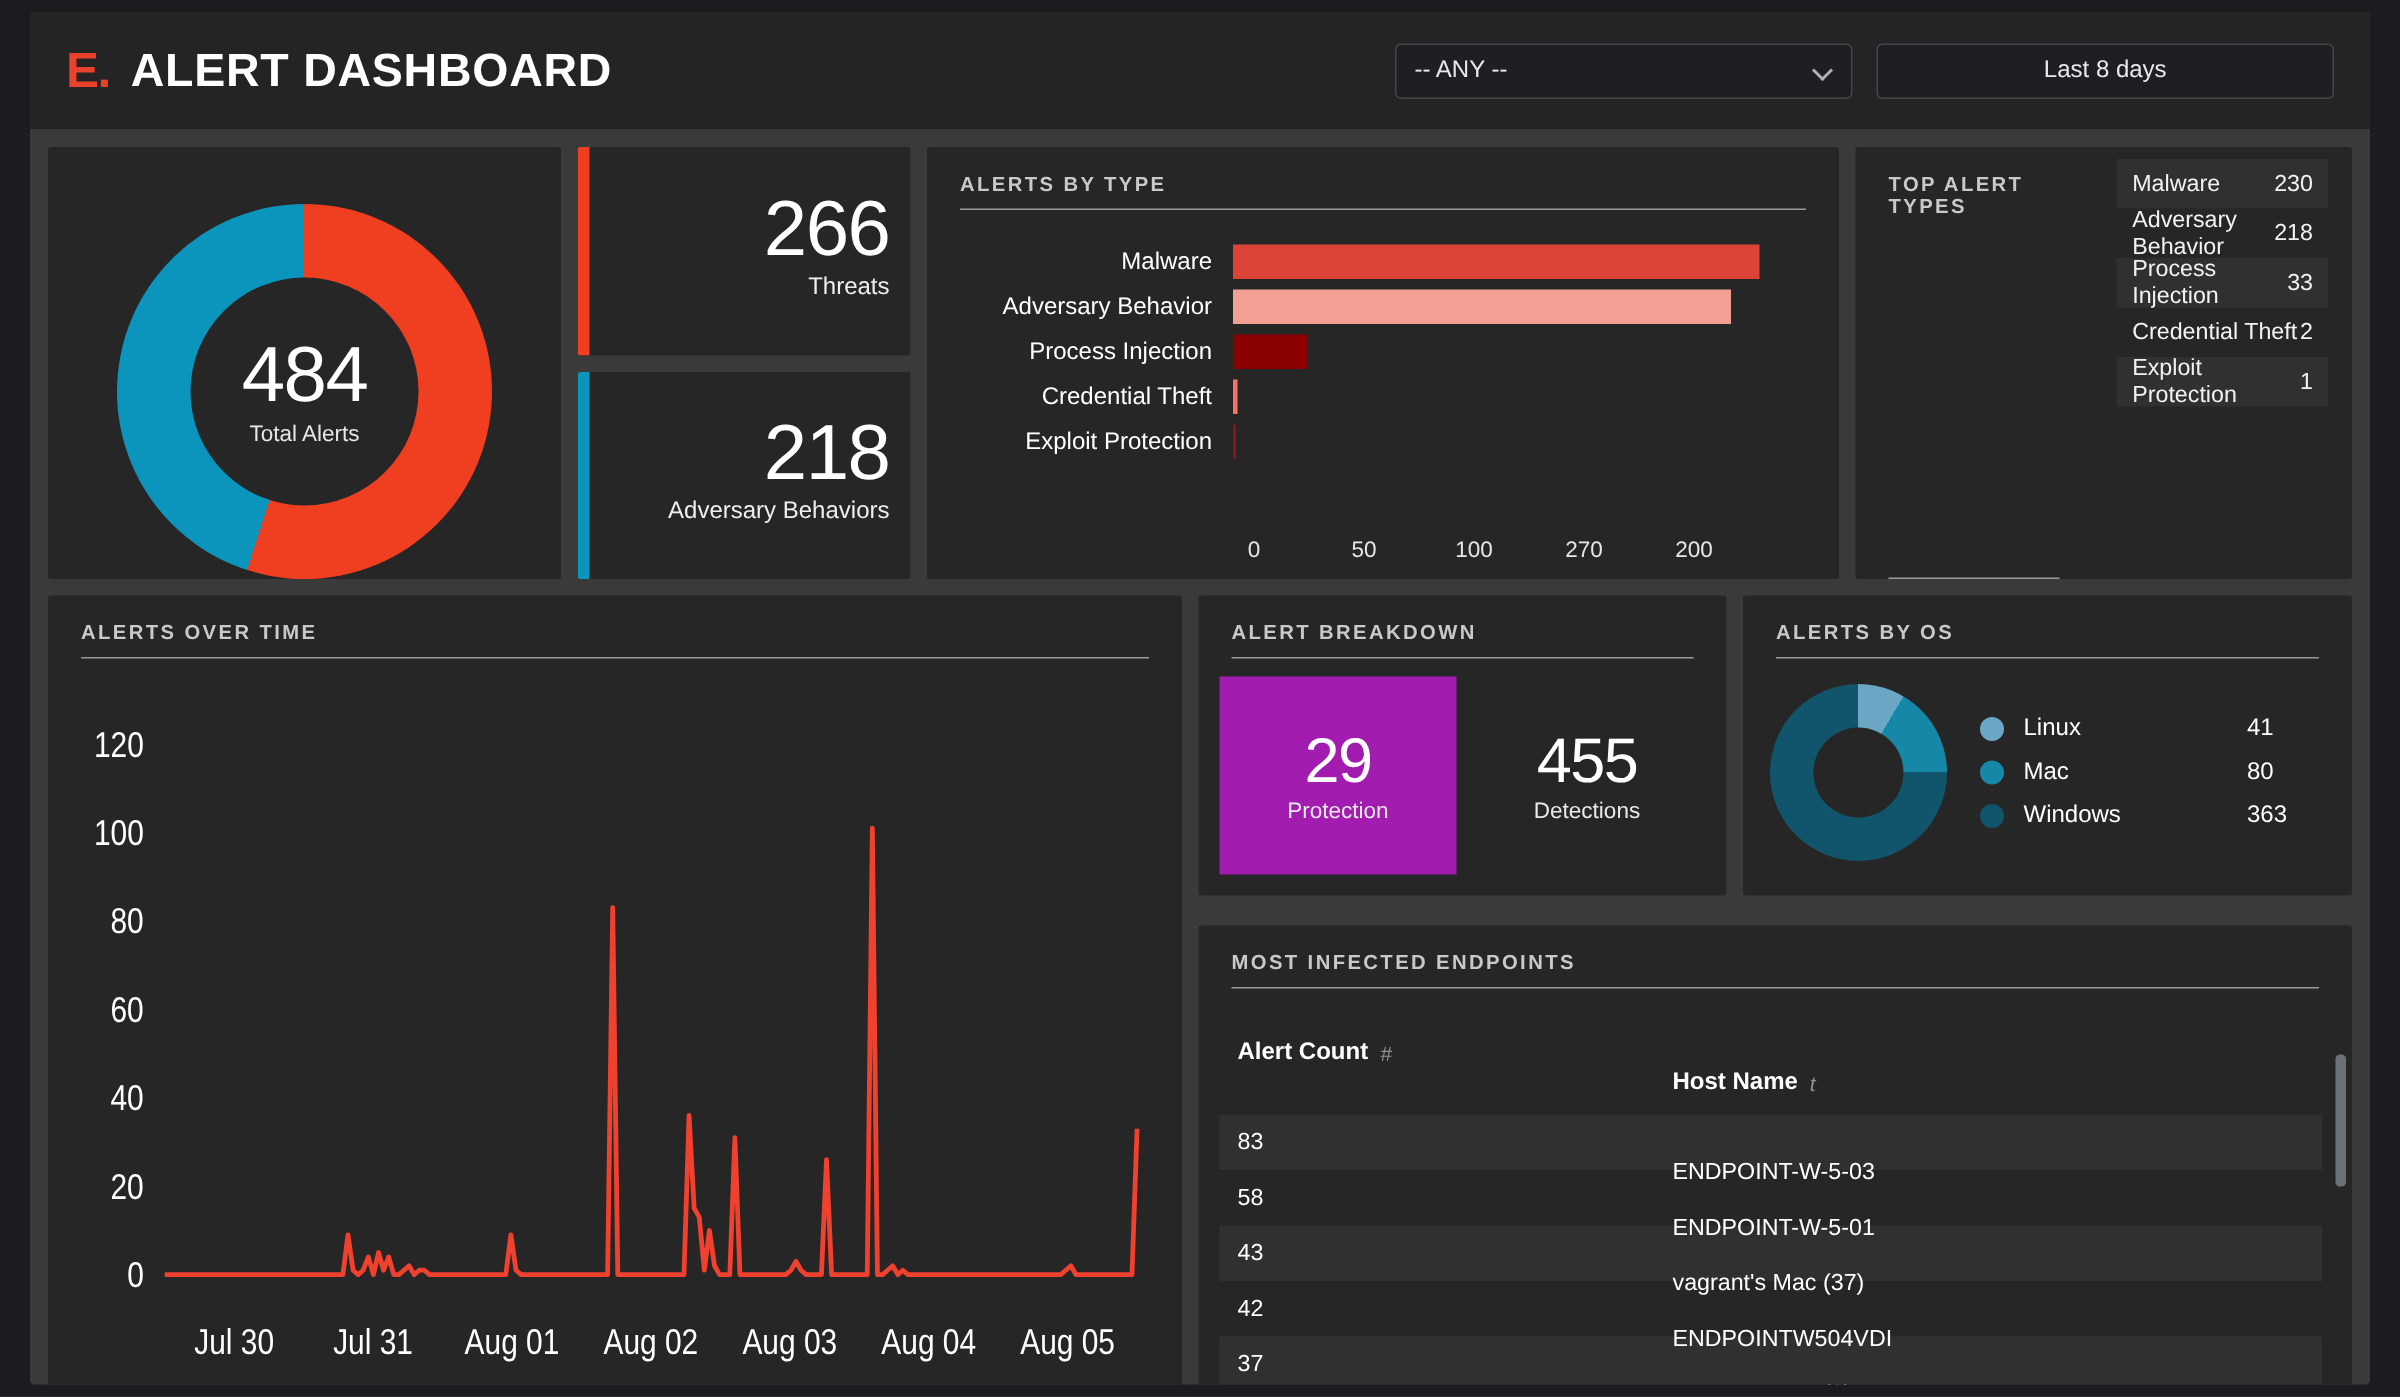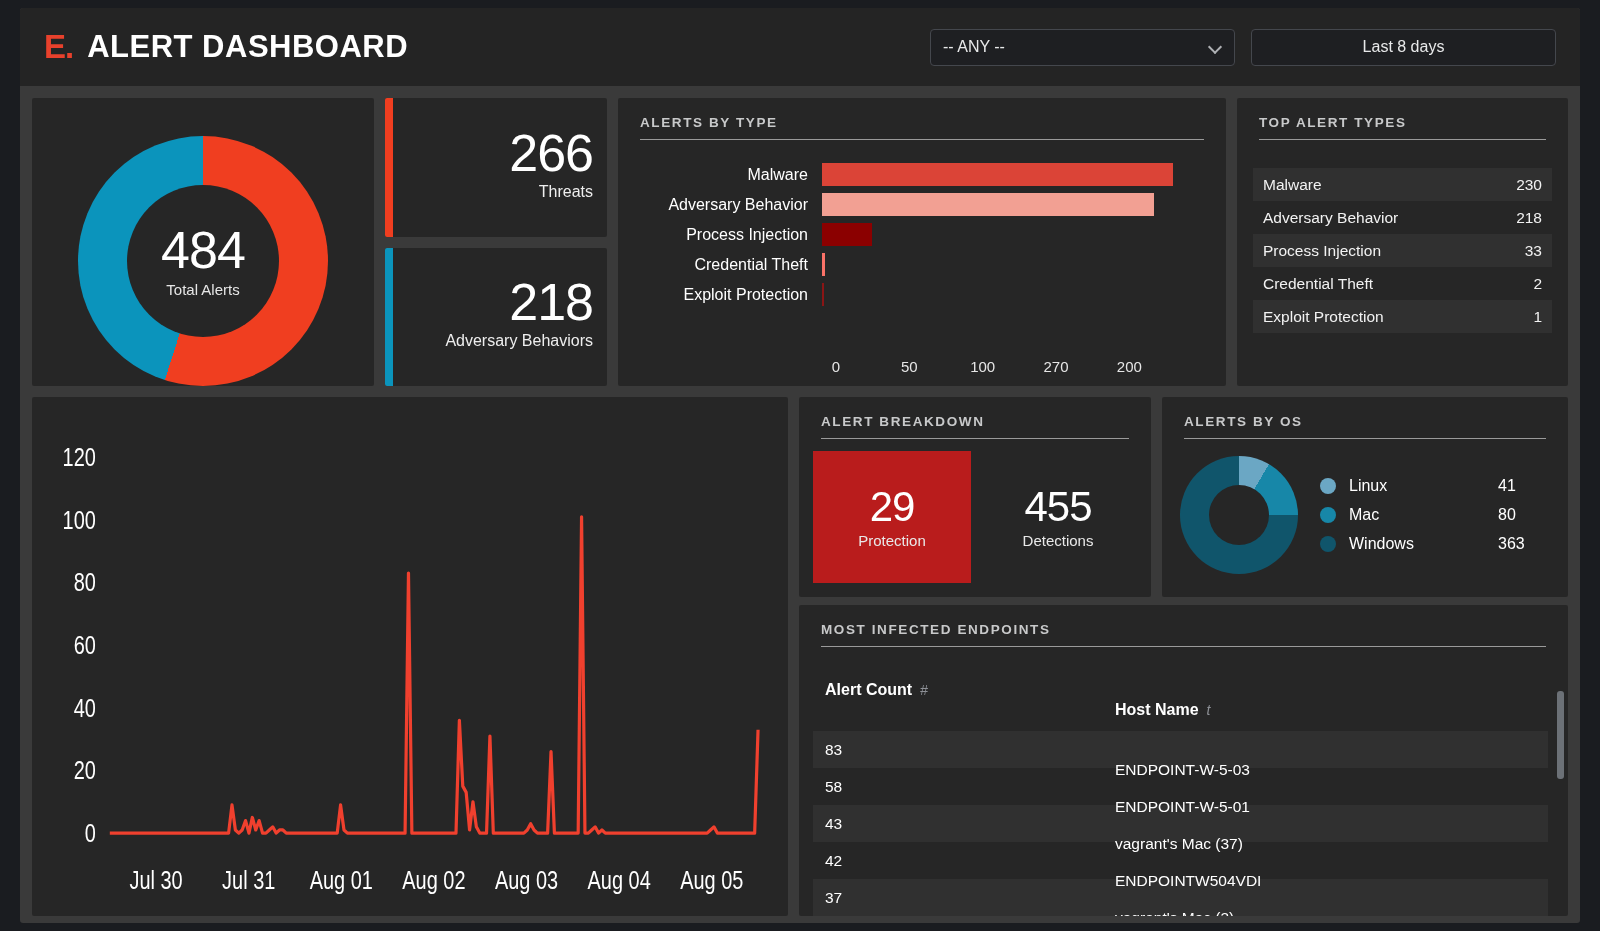--- a/index.html
+++ b/index.html
@@ -95,43 +95,43 @@
   .bar-row { display:flex; align-items:center; height:29px; }
   .bar-cat {
     width:196px; text-align:right; padding-right:14px;
     font-size:16px; color:#ffffff; white-space:nowrap;
   }
   .bar-track { flex:1; height:100%; position:relative; }
   .bar-fill { position:absolute; left:0; top:3px; bottom:3px; border-radius:0; }
   .bar-axis { display:flex; margin-left:210px; position:relative; height:28px; }
   .tick { position:absolute; font-size:15px; color:#e6e6e6; transform:translateX(-50%); top:6px; }
   
-  .card-toptypes { flex:1; display:flex; flex-direction:column;gap:20px; }
+  .card-toptypes { flex:1; display:flex; flex-direction:row; }
   .tt-list { padding:8px 16px 0 16px; }
   .tt-row {
     display:flex; align-items:center; height:33px;
     padding:0 10px; font-size:15.5px; color:#f2f2f2;
   }
   .tt-row.alt { background:#303030; }
   .tt-name { flex:1; }
   .tt-val { font-variant-numeric:tabular-nums; }
   
   .card-time { width:756px; display:flex; flex-direction:column; }
   .time-chart { flex:1; padding:6px 12px 4px 6px; position:relative; min-height:0; }
   .time-chart svg { width:100%; height:100%; display:block; }
   
-  .right-col { flex:1; display:flex; flex-direction:column; gap:8px; min-width:0; }
+  .right-col { flex:1; display:flex; flex-direction:column; gap:20px; min-width:0; }
   .mid-row { height:200px; display:flex; gap:11px; }
   .card-breakdown { width:352px; display:flex; flex-direction:column; }
   .bd-body { flex:1; display:flex; align-items:stretch; padding:12px 14px 14px 14px; gap:8px; }
   .bd-cell {
     flex:1; display:flex; flex-direction:column;
     align-items:center; justify-content:center;
   }
-  .bd-cell.hl { background:#b91c1c; }
+  .bd-cell.hl { background:#a21caf; }
   .bd-num { font-size:42px; font-weight:300; line-height:1; letter-spacing:-1px; }
   .bd-lbl { font-size:15px; color:#e9e9e9; margin-top:4px; }
   .card-os { flex:1; display:flex; flex-direction:column; min-width:0; }
   .os-body { flex:1; display:flex; align-items:center; padding:4px 18px 10px 18px; gap:22px; }
   .os-donut-wrap { position:relative; width:118px; height:118px; flex:0 0 118px; }
   .os-donut { width:118px; height:118px; border-radius:50%; }
   .os-hole {
     position:absolute; left:50%; top:50%; transform:translate(-50%,-50%);
     width:60px; height:60px; border-radius:50%; background:#262626;
   }
@@ -273,20 +273,21 @@
               <span class="tt-name">Exploit Protection</span>
               <span class="tt-val">1</span>
             </div>
           </div>
       </div>
     </div>
 
     <div class="row row-bottom">
 
       <div class="panel card-time">
+        <div class="panel-title">ALERTS OVER TIME</div>
         <div class="time-chart">
           <svg id="timeSvg" viewBox="0 0 740 400" preserveAspectRatio="none">
               <text x="58" y="345" text-anchor="end" fill="#ffffff" font-size="20" font-family="&quot;Liberation Sans&quot;, sans-serif">0</text>
               <text x="58" y="295.7692307692308" text-anchor="end" fill="#ffffff" font-size="20" font-family="&quot;Liberation Sans&quot;, sans-serif">20</text>
               <text x="58" y="246.53846153846155" text-anchor="end" fill="#ffffff" font-size="20" font-family="&quot;Liberation Sans&quot;, sans-serif">40</text>
               <text x="58" y="197.3076923076923" text-anchor="end" fill="#ffffff" font-size="20" font-family="&quot;Liberation Sans&quot;, sans-serif">60</text>
               <text x="58" y="148.07692307692307" text-anchor="end" fill="#ffffff" font-size="20" font-family="&quot;Liberation Sans&quot;, sans-serif">80</text>
               <text x="58" y="98.84615384615384" text-anchor="end" fill="#ffffff" font-size="20" font-family="&quot;Liberation Sans&quot;, sans-serif">100</text>
               <text x="58" y="49.615384615384585" text-anchor="end" fill="#ffffff" font-size="20" font-family="&quot;Liberation Sans&quot;, sans-serif">120</text>
               <path d="M72.00 338.00 L75.40 338.00 L78.81 338.00 L82.21 338.00 L85.61 338.00 L89.02 338.00 L92.42 338.00 L95.82 338.00 L99.23 338.00 L102.63 338.00 L106.03 338.00 L109.43 338.00 L112.84 338.00 L116.24 338.00 L119.64 338.00 L123.05 338.00 L126.45 338.00 L129.85 338.00 L133.26 338.00 L136.66 338.00 L140.06 338.00 L143.47 338.00 L146.87 338.00 L150.27 338.00 L153.68 338.00 L157.08 338.00 L160.48 338.00 L163.88 338.00 L167.29 338.00 L170.69 338.00 L174.09 338.00 L177.50 338.00 L180.90 338.00 L184.30 338.00 L187.71 338.00 L191.11 338.00 L194.51 315.85 L197.92 335.54 L201.32 338.00 L204.72 335.54 L208.13 328.15 L211.53 338.00 L214.93 325.69 L218.34 335.54 L221.74 328.15 L225.14 338.00 L228.54 338.00 L231.95 335.54 L235.35 333.08 L238.75 338.00 L242.16 335.54 L245.56 335.54 L248.96 338.00 L252.37 338.00 L255.77 338.00 L259.17 338.00 L262.58 338.00 L265.98 338.00 L269.38 338.00 L272.79 338.00 L276.19 338.00 L279.59 338.00 L282.99 338.00 L286.40 338.00 L289.80 338.00 L293.20 338.00 L296.61 338.00 L300.01 338.00 L303.41 315.85 L306.82 335.54 L310.22 338.00 L313.62 338.00 L317.03 338.00 L320.43 338.00 L323.83 338.00 L327.24 338.00 L330.64 338.00 L334.04 338.00 L337.45 338.00 L340.85 338.00 L344.25 338.00 L347.65 338.00 L351.06 338.00 L354.46 338.00 L357.86 338.00 L361.27 338.00 L364.67 338.00 L368.07 338.00 L371.48 133.69 L374.88 338.00 L378.28 338.00 L381.69 338.00 L385.09 338.00 L388.49 338.00 L391.90 338.00 L395.30 338.00 L398.70 338.00 L402.10 338.00 L405.51 338.00 L408.91 338.00 L412.31 338.00 L415.72 338.00 L419.12 338.00 L422.52 249.38 L425.93 301.08 L429.33 306.00 L432.73 335.54 L436.14 313.38 L439.54 333.08 L442.94 338.00 L446.35 338.00 L449.75 338.00 L453.15 261.69 L456.55 338.00 L459.96 338.00 L463.36 338.00 L466.76 338.00 L470.17 338.00 L473.57 338.00 L476.97 338.00 L480.38 338.00 L483.78 338.00 L487.18 338.00 L490.59 335.54 L493.99 330.62 L497.39 335.54 L500.80 338.00 L504.20 338.00 L507.60 338.00 L511.01 338.00 L514.41 274.00 L517.81 338.00 L521.21 338.00 L524.62 338.00 L528.02 338.00 L531.42 338.00 L534.83 338.00 L538.23 338.00 L541.63 338.00 L545.04 89.38 L548.44 338.00 L551.84 338.00 L555.25 335.54 L558.65 333.08 L562.05 338.00 L565.46 335.54 L568.86 338.00 L572.26 338.00 L575.66 338.00 L579.07 338.00 L582.47 338.00 L585.87 338.00 L589.28 338.00 L592.68 338.00 L596.08 338.00 L599.49 338.00 L602.89 338.00 L606.29 338.00 L609.70 338.00 L613.10 338.00 L616.50 338.00 L619.91 338.00 L623.31 338.00 L626.71 338.00 L630.12 338.00 L633.52 338.00 L636.92 338.00 L640.32 338.00 L643.73 338.00 L647.13 338.00 L650.53 338.00 L653.94 338.00 L657.34 338.00 L660.74 338.00 L664.15 338.00 L667.55 338.00 L670.95 338.00 L674.36 335.54 L677.76 333.08 L681.16 338.00 L684.57 338.00 L687.97 338.00 L691.37 338.00 L694.77 338.00 L698.18 338.00 L701.58 338.00 L704.98 338.00 L708.39 338.00 L711.79 338.00 L715.19 338.00 L718.60 338.00 L722.00 256.77 " fill="none" stroke="#F0402E" stroke-width="3.2" stroke-linejoin="round" vector-effect="non-scaling-stroke"></path>

